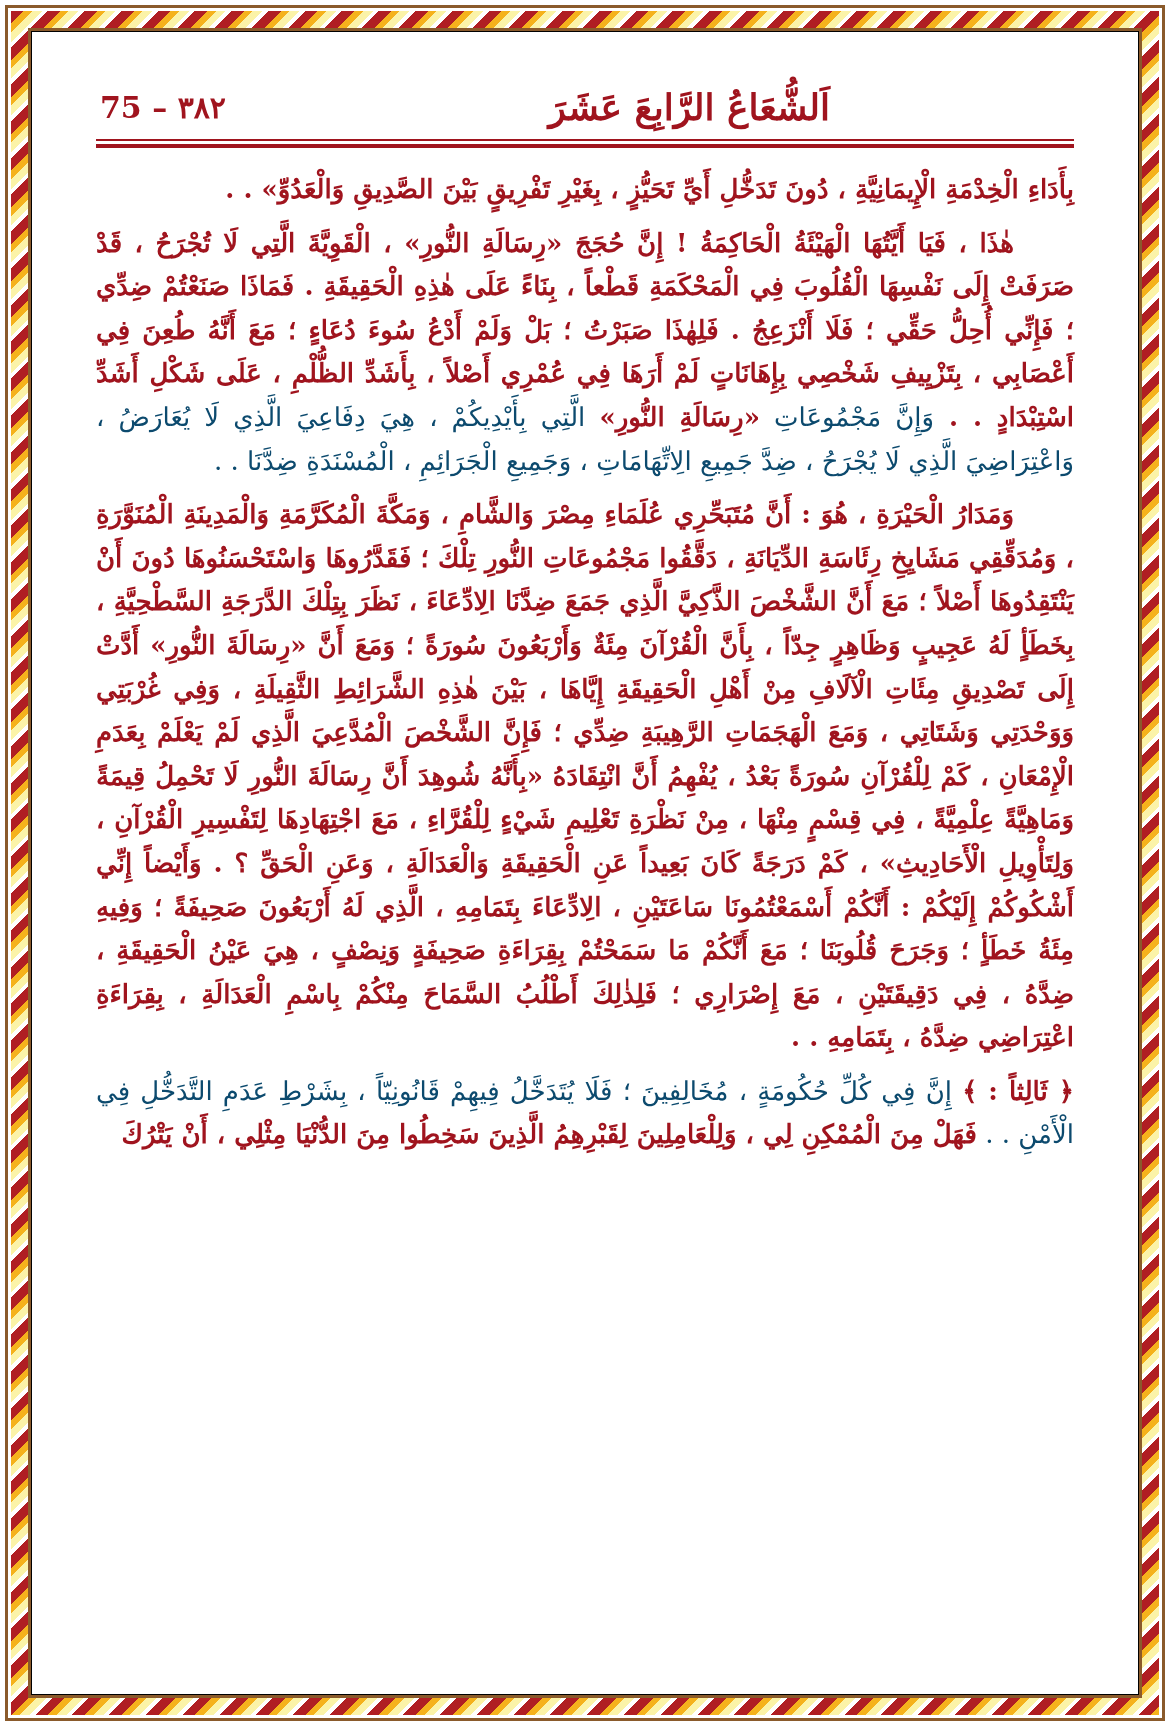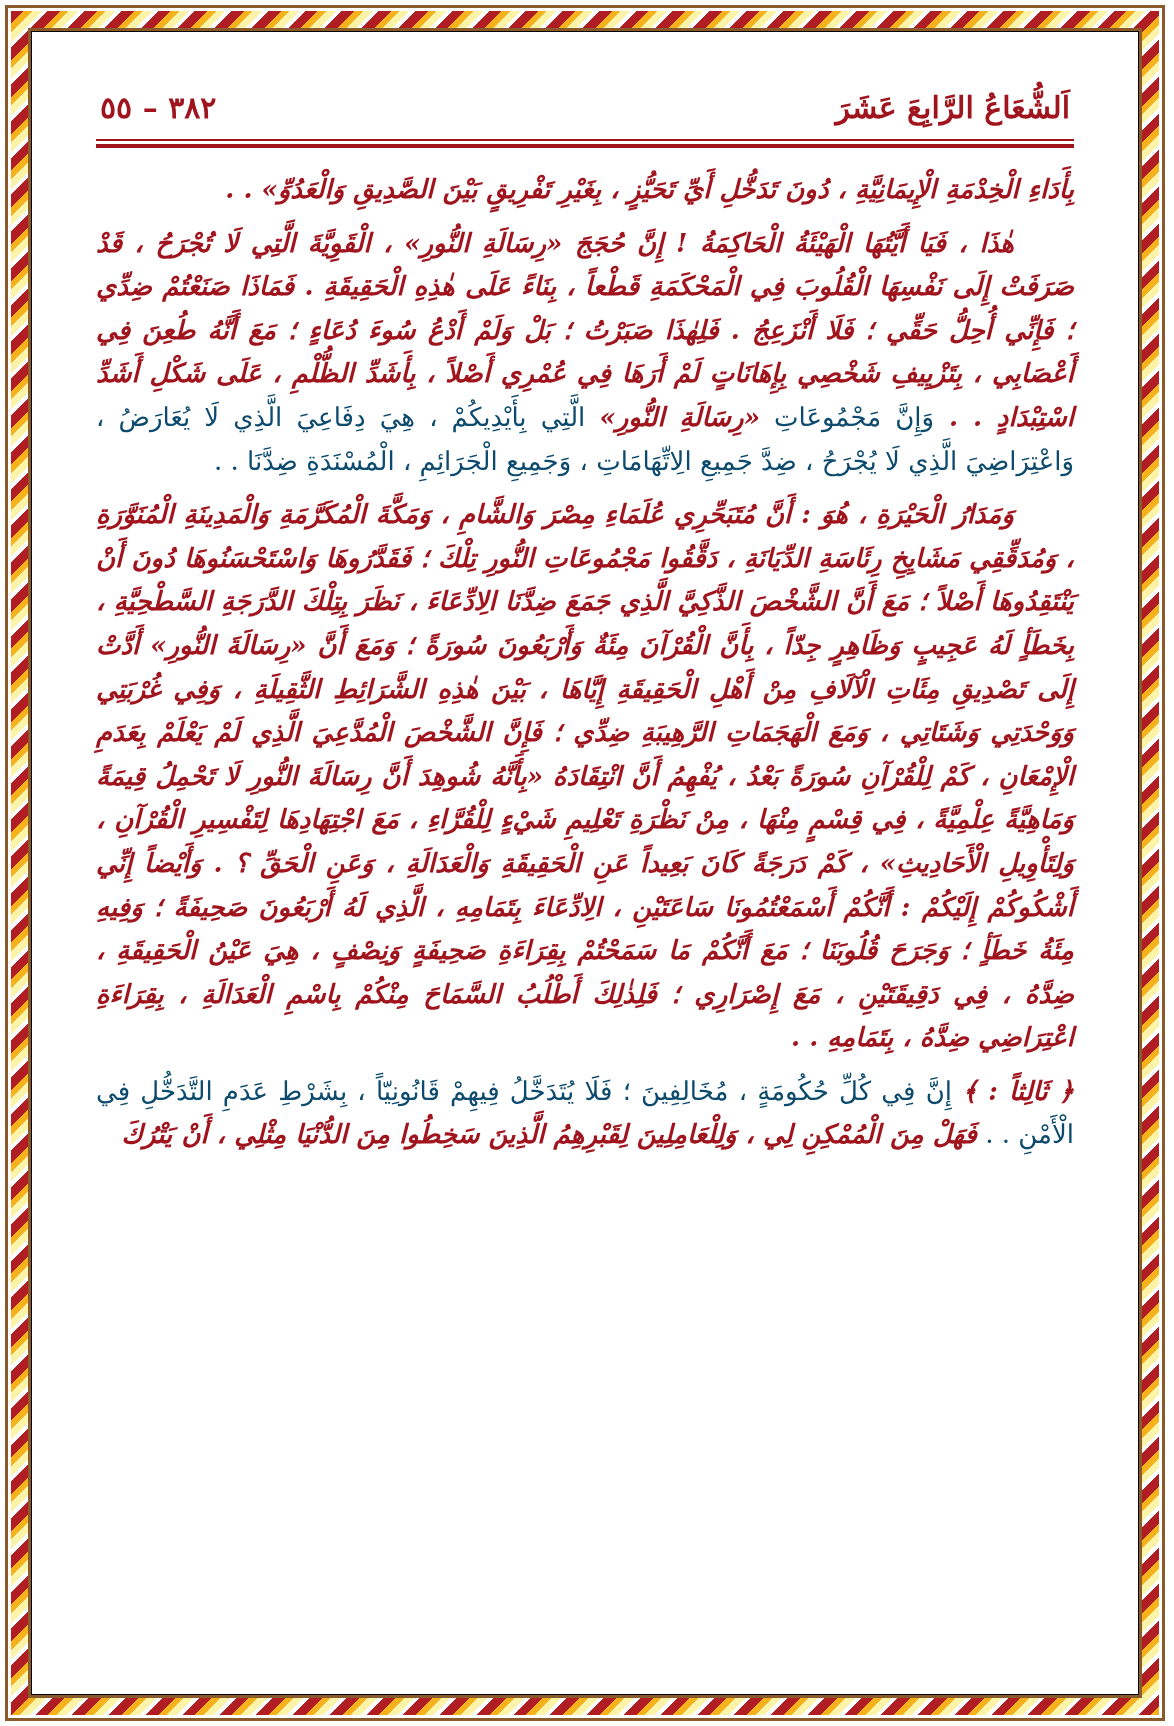--- a/index.html
+++ b/index.html
@@ -26,46 +26,46 @@
     position:absolute; left:40px; top:40px; width:1090px; height:1646px;
     direction:rtl;
     font-family:"DejaVu Serif", serif;
   }
   .header {
     position:absolute; top:42px; left:60px; right:60px; height:50px;
     display:flex; justify-content:space-between; align-items:center;
     color:#a0141e; font-weight:bold;
   }
   .header .page-num { font-size:30px; direction:rtl; }
-  .header .title { font-size:30px; margin-left:auto; }
+  .header .title { font-size:36px; margin-left:auto; margin-right:240px; }
   .rule-thin { position:absolute; top:99px; left:56px; right:56px; height:2px; background:#a0141e; }
   .rule-thick { position:absolute; top:104px; left:56px; right:56px; height:4px; background:#a0141e; }
   .body-text {
     position:absolute; top:128px; left:56px; right:56px;
     font-size:26px; line-height:43.6px; text-align:justify;
     color:#a0141e; font-weight:bold;
   }
   .para { margin:0; }
   .para.indent { text-indent:60px; }
   .gap { height:10px; }
   .black { color:#0c4a6e; font-weight:normal; }
-  .red { color:#a0141e; font-weight:bold;font-style:italic; }
+  .red { color:#a0141e; font-weight:bold; }
 </style>
 </head>
 <body>
 
 <div class="frame-outer"></div>
 <div class="frame-band"></div>
 <div class="frame-inner-border"></div>
 <div class="frame-inner-line"></div>
 
 <div class="page">
   <div class="header">
     <span class="title">اَلشُّعَاعُ الرَّابِعَ عَشَرَ</span>
-    <span class="page-num">٣٨٢ – ٥٥</span>
+    <span class="page-num">٣٨٢ – 75</span>
   </div>
   <div class="rule-thin"></div>
   <div class="rule-thick"></div>
 
   <div class="body-text">
     <p class="para">
       <span class="red">بِأَدَاءِ الْخِدْمَةِ الْإِيمَانِيَّةِ ، دُونَ تَدَخُّلِ أَيِّ تَحَيُّزٍ ، بِغَيْرِ تَفْرِيقٍ بَيْنَ الصَّدِيقِ وَالْعَدُوِّ» . .</span>
     </p>
     <div class="gap"></div>
     <p class="para indent">

